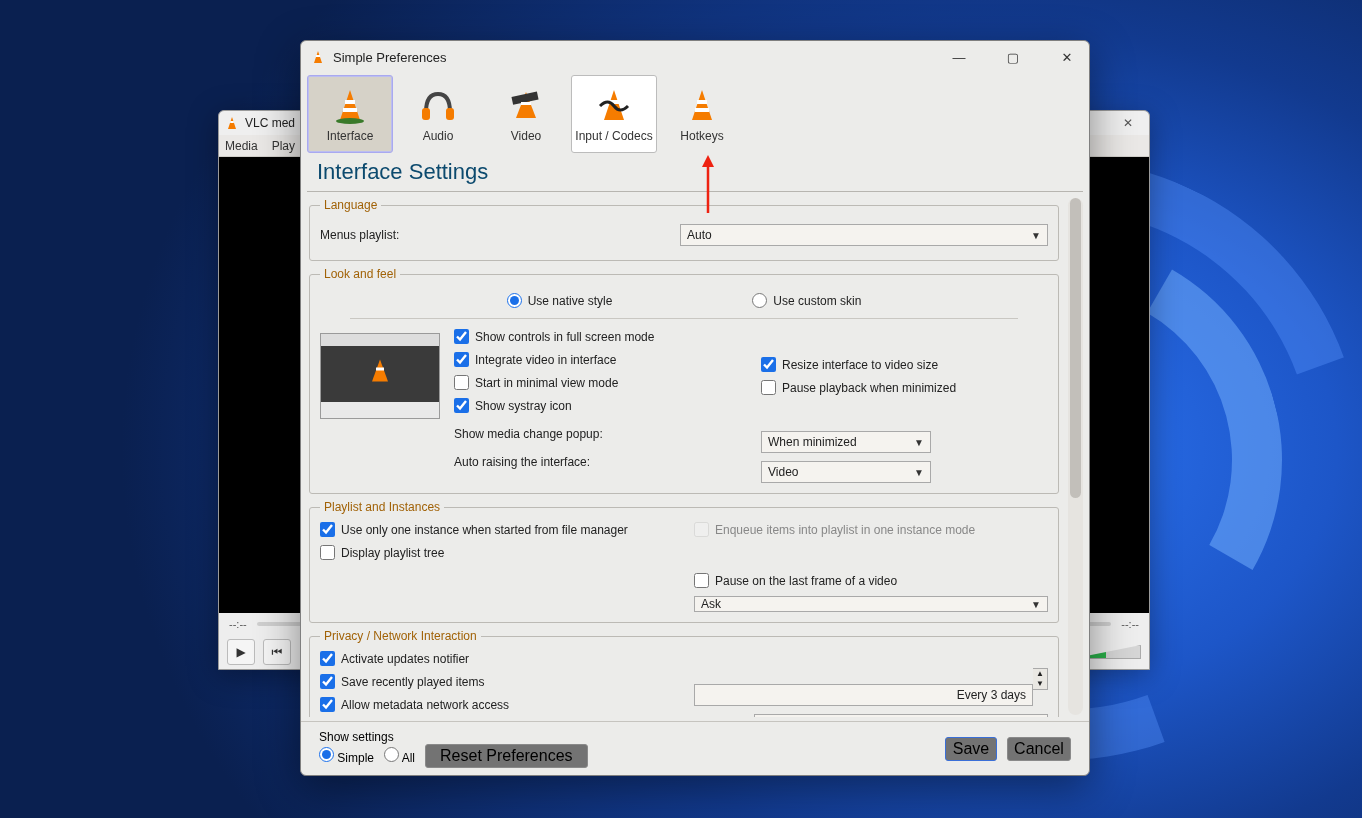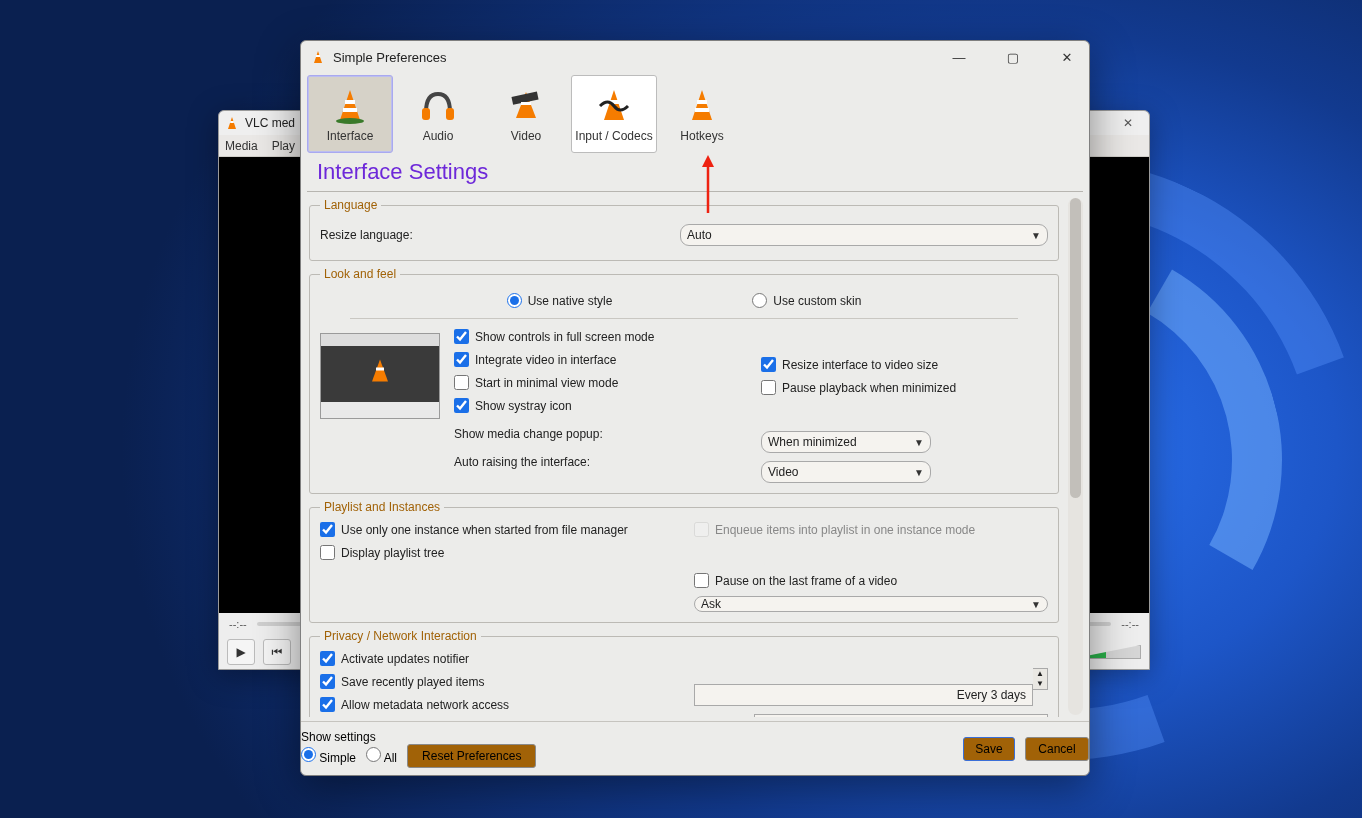--- a/index.html
+++ b/index.html
@@ -30,53 +30,53 @@
   .winbtn { width:24px; text-align:center; }
   
   .tabs { height:80px; display:flex; align-items:flex-end; padding:6px 6px 0 6px; gap:2px; }
   .tab { width:86px; height:78px; display:flex; flex-direction:column; align-items:center; justify-content:center; font-size:12px; color:#333; cursor:pointer; border-radius:3px; }
   .tab.sel { background:#d6d2c8; border:1px solid #a9a9f0; box-shadow:0 0 0 1px #bcbef0 inset; }
   .tab.highlight { background:#fff; border:1px solid #bcbcbc; }
   .tab .ticon { width:42px; height:42px; margin-bottom:2px; display:flex; align-items:center; justify-content:center; }
   .cone { position:relative; }
   .cone svg { display:block; }
   
-  .heading { font-size:22px; color:#6d28d9; padding:6px 10px 6px 10px; border-bottom:1px solid #b7b5b0; margin:0 6px; }
+  .heading { font-size:22px; color:#0c4a6e; padding:6px 10px 6px 10px; border-bottom:1px solid #b7b5b0; margin:0 6px; }
   
   .body { flex:1; overflow:hidden; position:relative; padding:4px 6px 0 6px; }
   .scroll { position:absolute; top:0; bottom:4px; left:6px; right:28px; overflow:hidden; }
   .scrollbar { position:absolute; right:6px; top:6px; bottom:6px; width:15px; background:#e6e4e0; border-radius:8px; }
   .thumb { position:absolute; left:2px; right:2px; top:0; height:300px; background:#c2bfba; border-radius:6px; }
   fieldset { border:1px solid #bcbab5; border-radius:3px; margin:6px 2px; padding:8px 10px 10px 10px; font-size:12px; color:#222; }
   legend { padding:0 4px; color:#a16207; }
   .row { display:flex; align-items:center; margin:4px 0; }
   .row label.lab { width:360px; }
   select, .combo { height:22px; border:1px solid #a9a9a9; background:#f5f3ef; font-size:12px; padding:0 4px; }
-  .combo { display:flex; align-items:center; justify-content:space-between; padding:0 6px;border-radius:9px; }
+  .combo { display:flex; align-items:center; justify-content:space-between; padding:0 6px; }
   .combo .arr { font-size:10px; color:#333; }
   .full { flex:1; }
   .radio-row { display:flex; justify-content:center; gap:140px; padding:4px 0 10px 0; border-bottom:1px solid #c9c7c2; margin:0 30px 10px 30px;}
   .radio-row label, .chk-row label { display:flex; align-items:center; gap:6px; font-size:12px; }
   input[type=radio], input[type=checkbox] { width:15px; height:15px; accent-color:#1a6fe8; margin:0; }
   .look-grid { display:flex; gap:14px; }
   .preview { width:120px; height:86px; background:#3a3a3a; border:1px solid #9a9a9a; margin-top:4px; position:relative; }
   .preview::before { content:""; position:absolute; top:0; left:0; right:0; height:12px; background:#ddd; }
   .preview::after { content:""; position:absolute; bottom:0; left:0; right:0; height:16px; background:#e9e9e9; }
   .preview .pc { position:absolute; left:50%; top:46%; transform:translate(-50%,-50%); }
   .col { flex:1; display:flex; flex-direction:column; gap:8px; }
   .two-col { display:flex; gap:20px; }
   .two-col .col { flex:1; }
   .chk-row { display:flex; align-items:center; gap:6px; font-size:12px; }
   .kv { display:flex; align-items:center; gap:10px; margin-top:6px; }
   .kv .k { width:200px; }
   
-  .footer { height:54px; border-top:1px solid #c6c4bf; display:flex; align-items:center; padding:0 0; position:relative; }
+  .footer { height:54px; border-top:1px solid #c6c4bf; display:flex; align-items:center; padding:0 18px; position:relative; }
   .show-set { display:flex; flex-direction:column; font-size:12px; }
   .show-set .opts { display:flex; gap:10px; align-items:center; }
-  .btn { height:24px; padding:0 14px; border:1px solid #8a8a8a; background:#a16207; font-size:12px; border-radius:3px; display:inline-flex; align-items:center; cursor:pointer; }
+  .btn { height:24px; padding:0 14px; border:1px solid #8a8a8a; background:#737373; font-size:16px; border-radius:3px; display:inline-flex; align-items:center; cursor:pointer; }
   .btn.primary { border-color:#3a6fd8; }
   .footer .right { margin-left:auto; display:flex; gap:10px; }
   .spin { display:flex; align-items:center; }
   .spin .txt { height:22px; border:1px solid #a9a9a9; background:#f5f3ef; padding:0 6px; display:flex; align-items:center; font-size:12px; flex:1; justify-content:flex-end;margin-top:33px; }
   .spin .arrs { display:flex; flex-direction:column; border:1px solid #a9a9a9; border-left:none; }
   .spin .arrs span { width:14px; height:10px; font-size:8px; line-height:10px; text-align:center; background:#eae8e3; }
   .filter-row { display:flex; align-items:center; gap:10px; }
   .filter-row .lbl { width:50px; text-align:right; }
   .filter-row .inp { flex:1; height:22px; border:1px solid #a9a9a9; background:#f5f3ef; }
   .dim-chk input[type=checkbox] { accent-color:#999; opacity:.55; }
@@ -193,21 +193,21 @@
   </div>
 
   <div class="heading">Interface Settings</div>
 
   <div class="body">
     <div class="scroll">
 
       <fieldset>
         <legend>Language</legend>
         <div class="row">
-          <label class="lab">Resize language:</label>
+          <label class="lab">Menus playlist:</label>
           <div class="combo full">
             <span>Auto</span>
               <span class="arr">▼</span>
           </div>
         </div>
       </fieldset>
 
       <fieldset>
         <legend>Look and feel</legend>
         <div class="radio-row">

